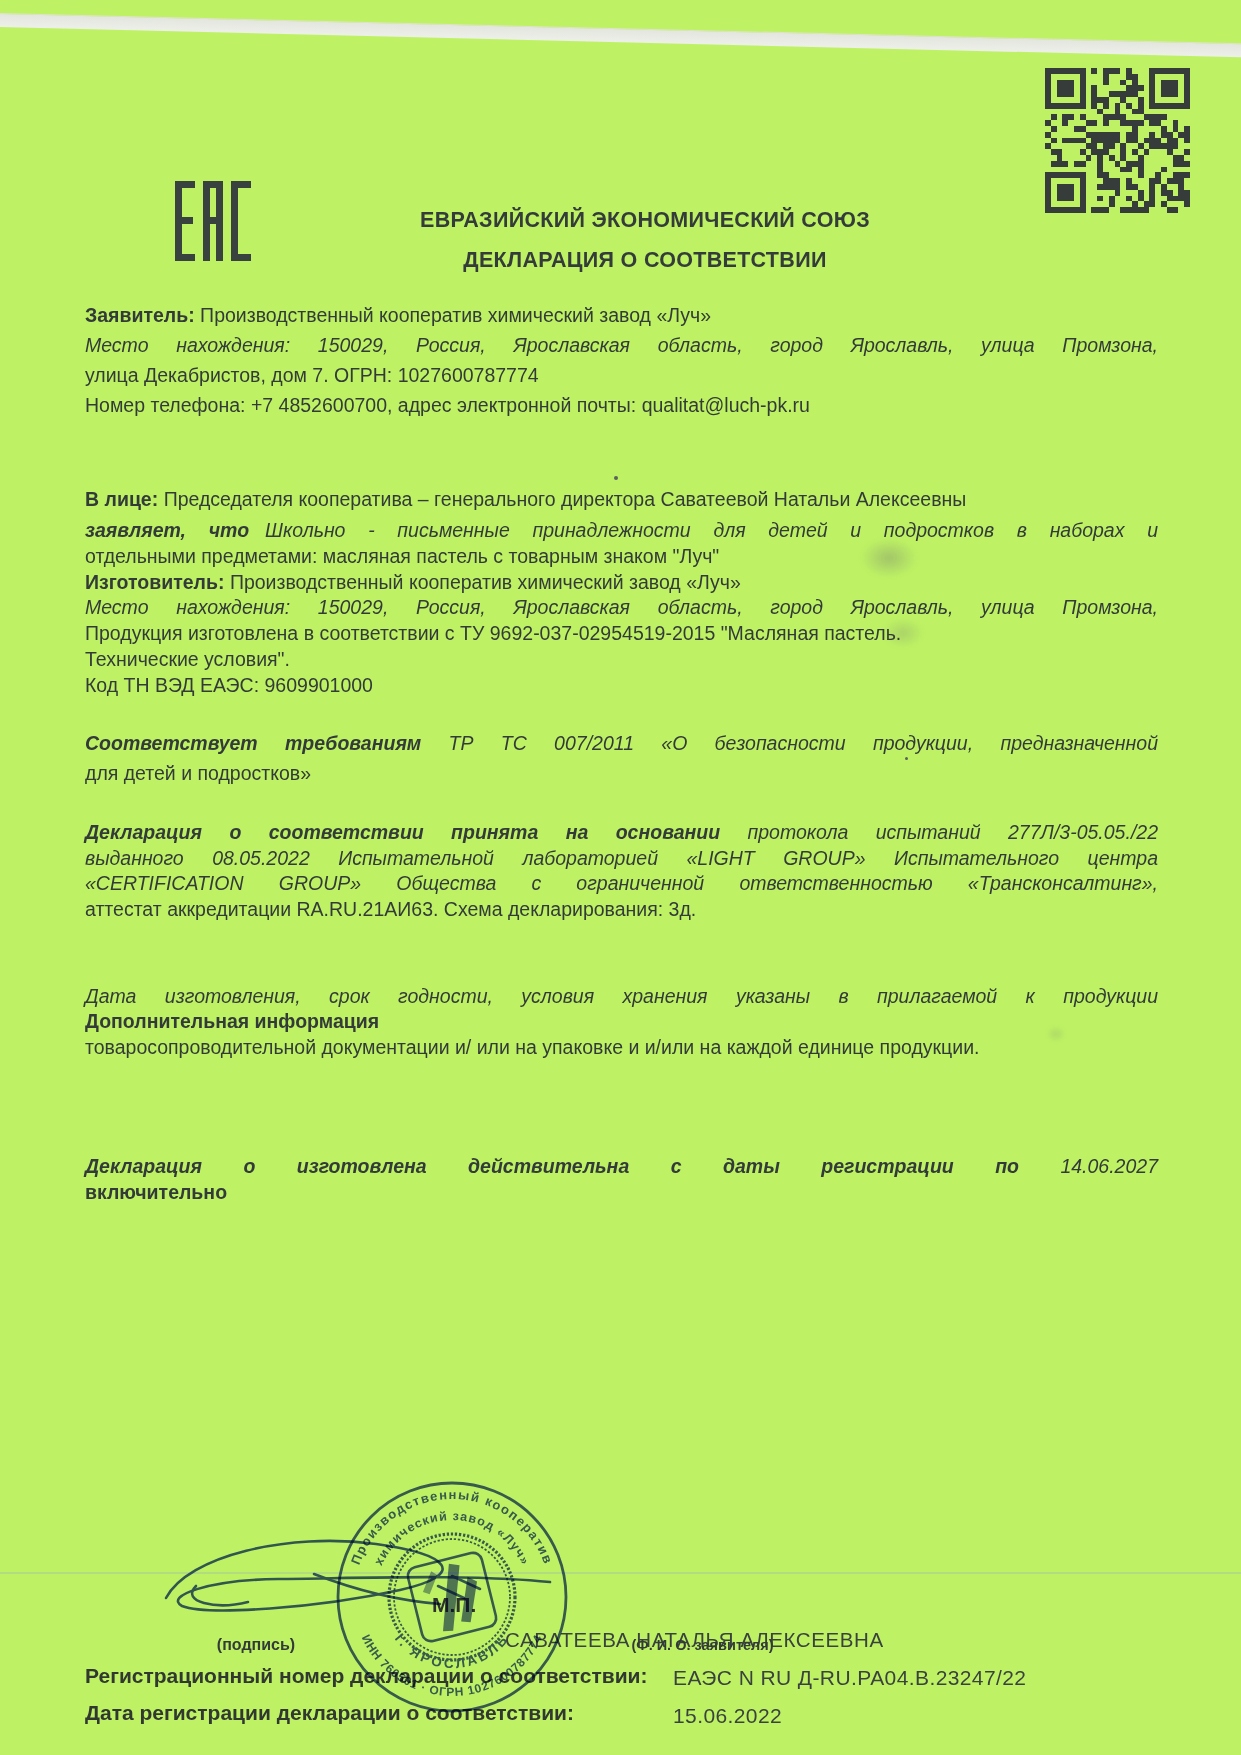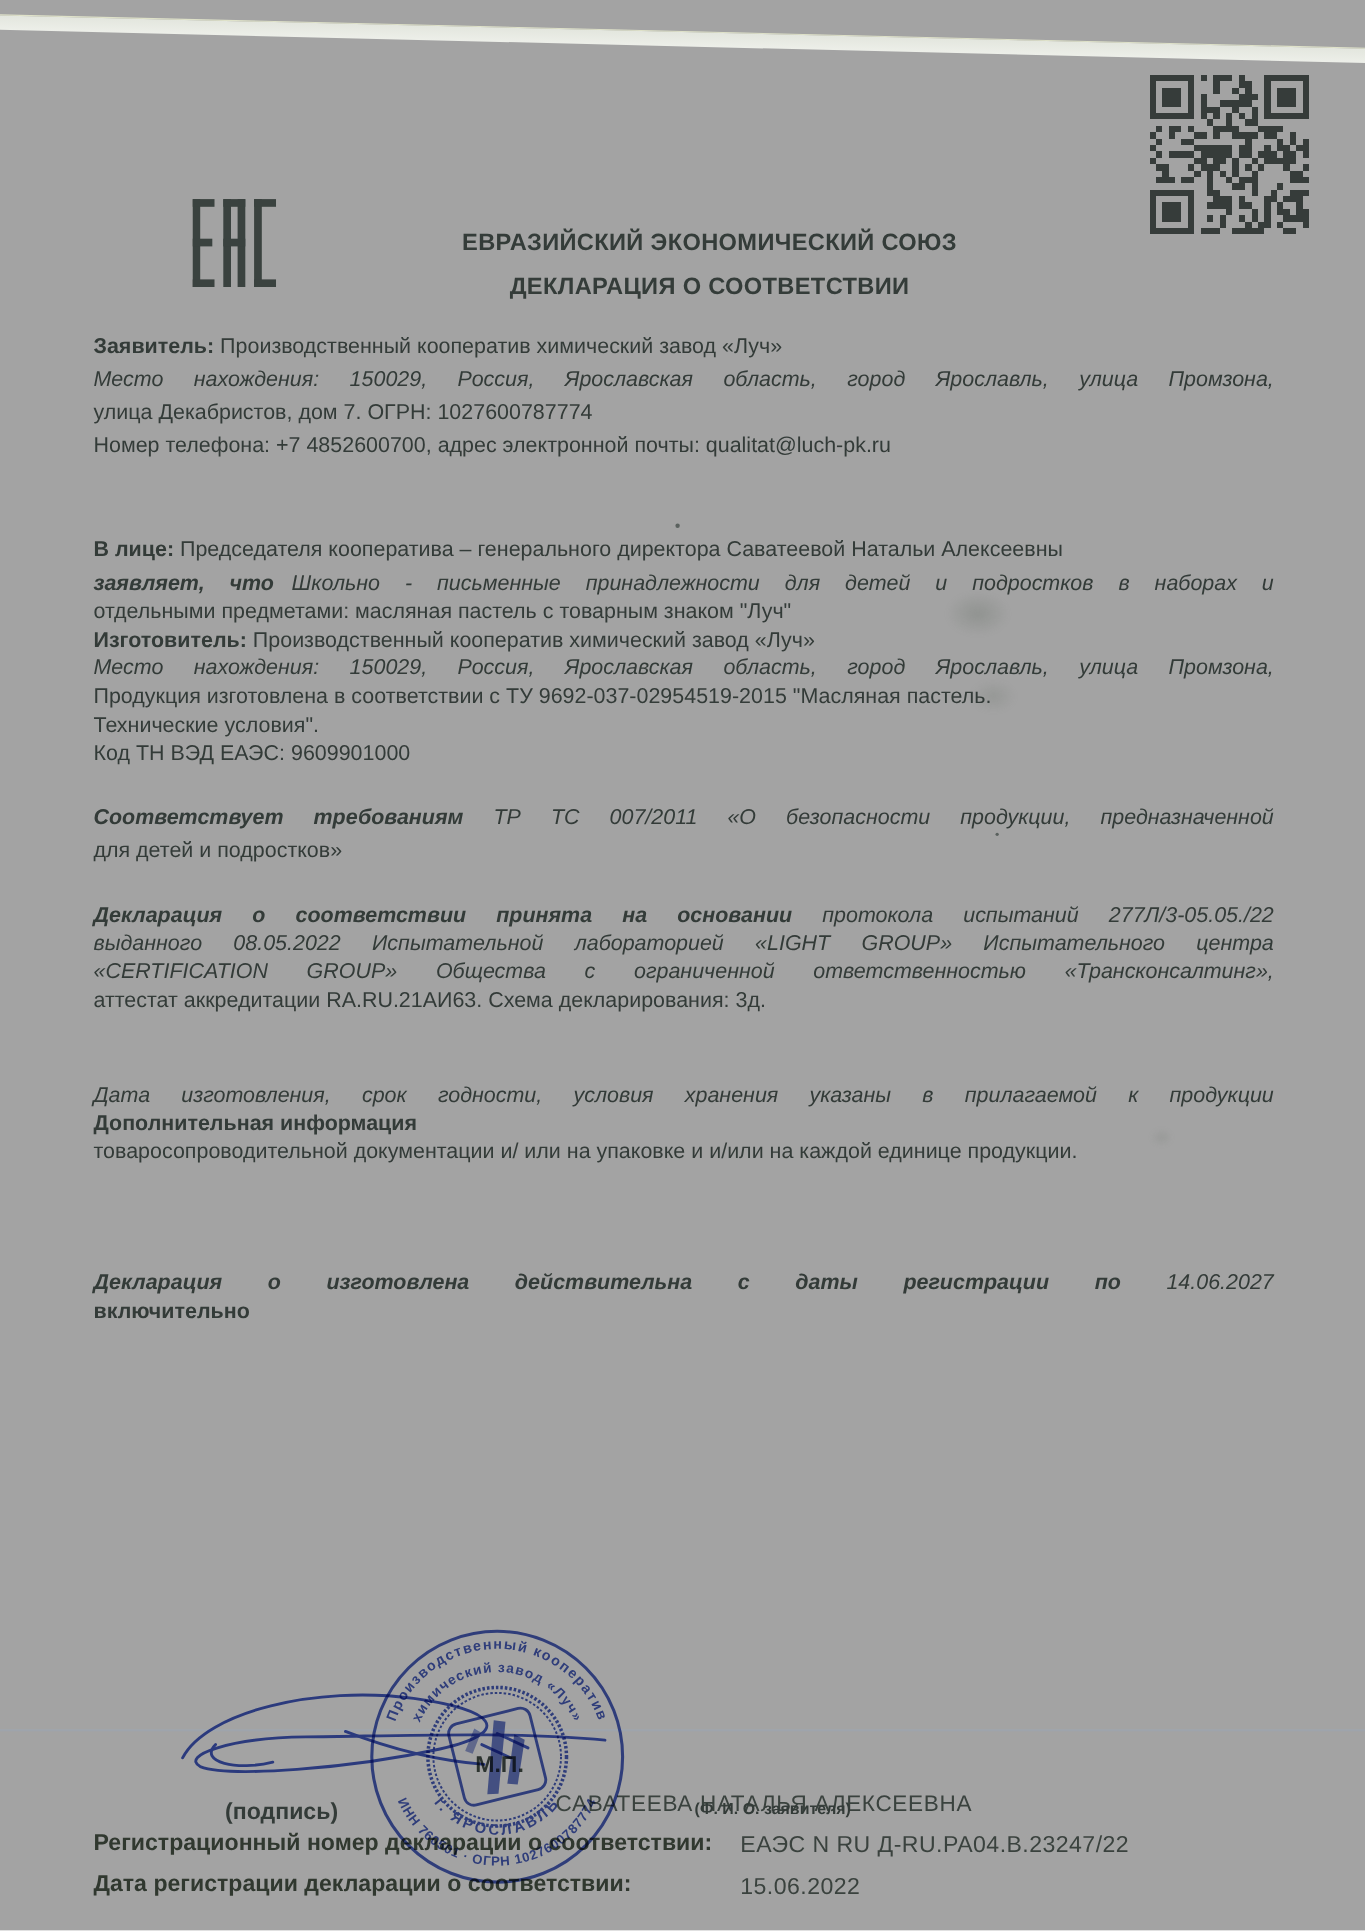--- a/index.html
+++ b/index.html
@@ -1,16 +1,16 @@
 <!DOCTYPE html>
 <html><head>
 <meta charset="utf-8">
 <style>
   html,body{margin:0;padding:0;background:#fff;}
-  .page{position:relative;width:1241px;height:1755px;background:#a3a3a3;overflow:hidden;
+  .page{position:relative;width:1241px;height:1755px;background:#bef264;overflow:hidden;
         font-family:"Liberation Sans",sans-serif;color:#333b38;}
   .scan-band{position:absolute;left:0;top:13px;width:1260px;height:13px;
              background:linear-gradient(#e3e6de,#edefe9);border-top:1px solid #dfe2c9;
              transform:rotate(1.4deg);transform-origin:left top;}
   .hdr{position:absolute;left:50px;width:1190px;text-align:center;font-weight:bold;
        font-size:21.5px;letter-spacing:.3px;color:#343c39;}
   .eac{position:absolute;left:175px;top:181px;}
   .qr{position:absolute;left:1045px;top:68px;}
   .blk{position:absolute;left:85px;width:1073px;font-size:19.5px;}
   .lh30{line-height:30px}.lh26{line-height:25.8px}.lh30b{line-height:30px}
@@ -24,21 +24,21 @@
   .smudge{position:absolute;border-radius:50%;filter:blur(2px);pointer-events:none;}
   .sm1{left:860px;top:538px;width:58px;height:40px;background:radial-gradient(rgba(115,122,115,.38),transparent 70%);}
   .sm2{left:882px;top:618px;width:42px;height:30px;background:radial-gradient(rgba(115,122,115,.26),transparent 70%);}
   .sm3{left:1046px;top:1026px;width:20px;height:16px;background:radial-gradient(rgba(115,122,115,.22),transparent 70%);}
   .dot{position:absolute;background:#5a615e;border-radius:50%;}
   .d1{left:614px;top:476px;width:4px;height:4px;}
   .d2{left:905px;top:757px;width:3px;height:3px;}
   .mp{position:absolute;left:432px;top:1593px;font-size:21px;font-weight:bold;color:#2c332f;z-index:4;}
   .sig-svg{position:absolute;left:138px;top:1516px;z-index:5;mix-blend-mode:multiply;}
   .stamp-svg{position:absolute;left:324px;top:1469px;z-index:6;mix-blend-mode:multiply;opacity:.94;}
-  .sign-caption{position:absolute;left:190px;top:1636px;width:132px;text-align:center;font-size:21px;font-weight:bold;}
+  .sign-caption{position:absolute;left:190px;top:1636px;width:132px;text-align:center;font-size:16px;font-weight:bold;}
   .fio{position:absolute;left:505px;top:1605px;font-size:20.5px;letter-spacing:.6px;color:#3a423e;margin-top:23px;}
   .fio-caption{position:absolute;left:560px;top:1637px;width:285px;text-align:center;font-size:14.5px;font-weight:bold;}
   .reg-label{position:absolute;left:85px;font-size:21px;font-weight:bold;color:#30382f;}
   .reg-value{position:absolute;left:673px;font-size:21px;letter-spacing:.4px;color:#3a423e;}
   .r1{top:1664px;}.v1{top:1666px;}.r2{top:1701px;}.v2{top:1704px;}
   .st{fill:#3d55bb;font-family:"Liberation Sans",sans-serif;font-weight:bold;}
   .t1{font-size:13px;letter-spacing:1.4px;}
   .t2{font-size:12.5px;letter-spacing:1.1px;}
   .t3{font-size:12px;letter-spacing:.8px;}
   .t4{font-size:13.5px;letter-spacing:3px;}

